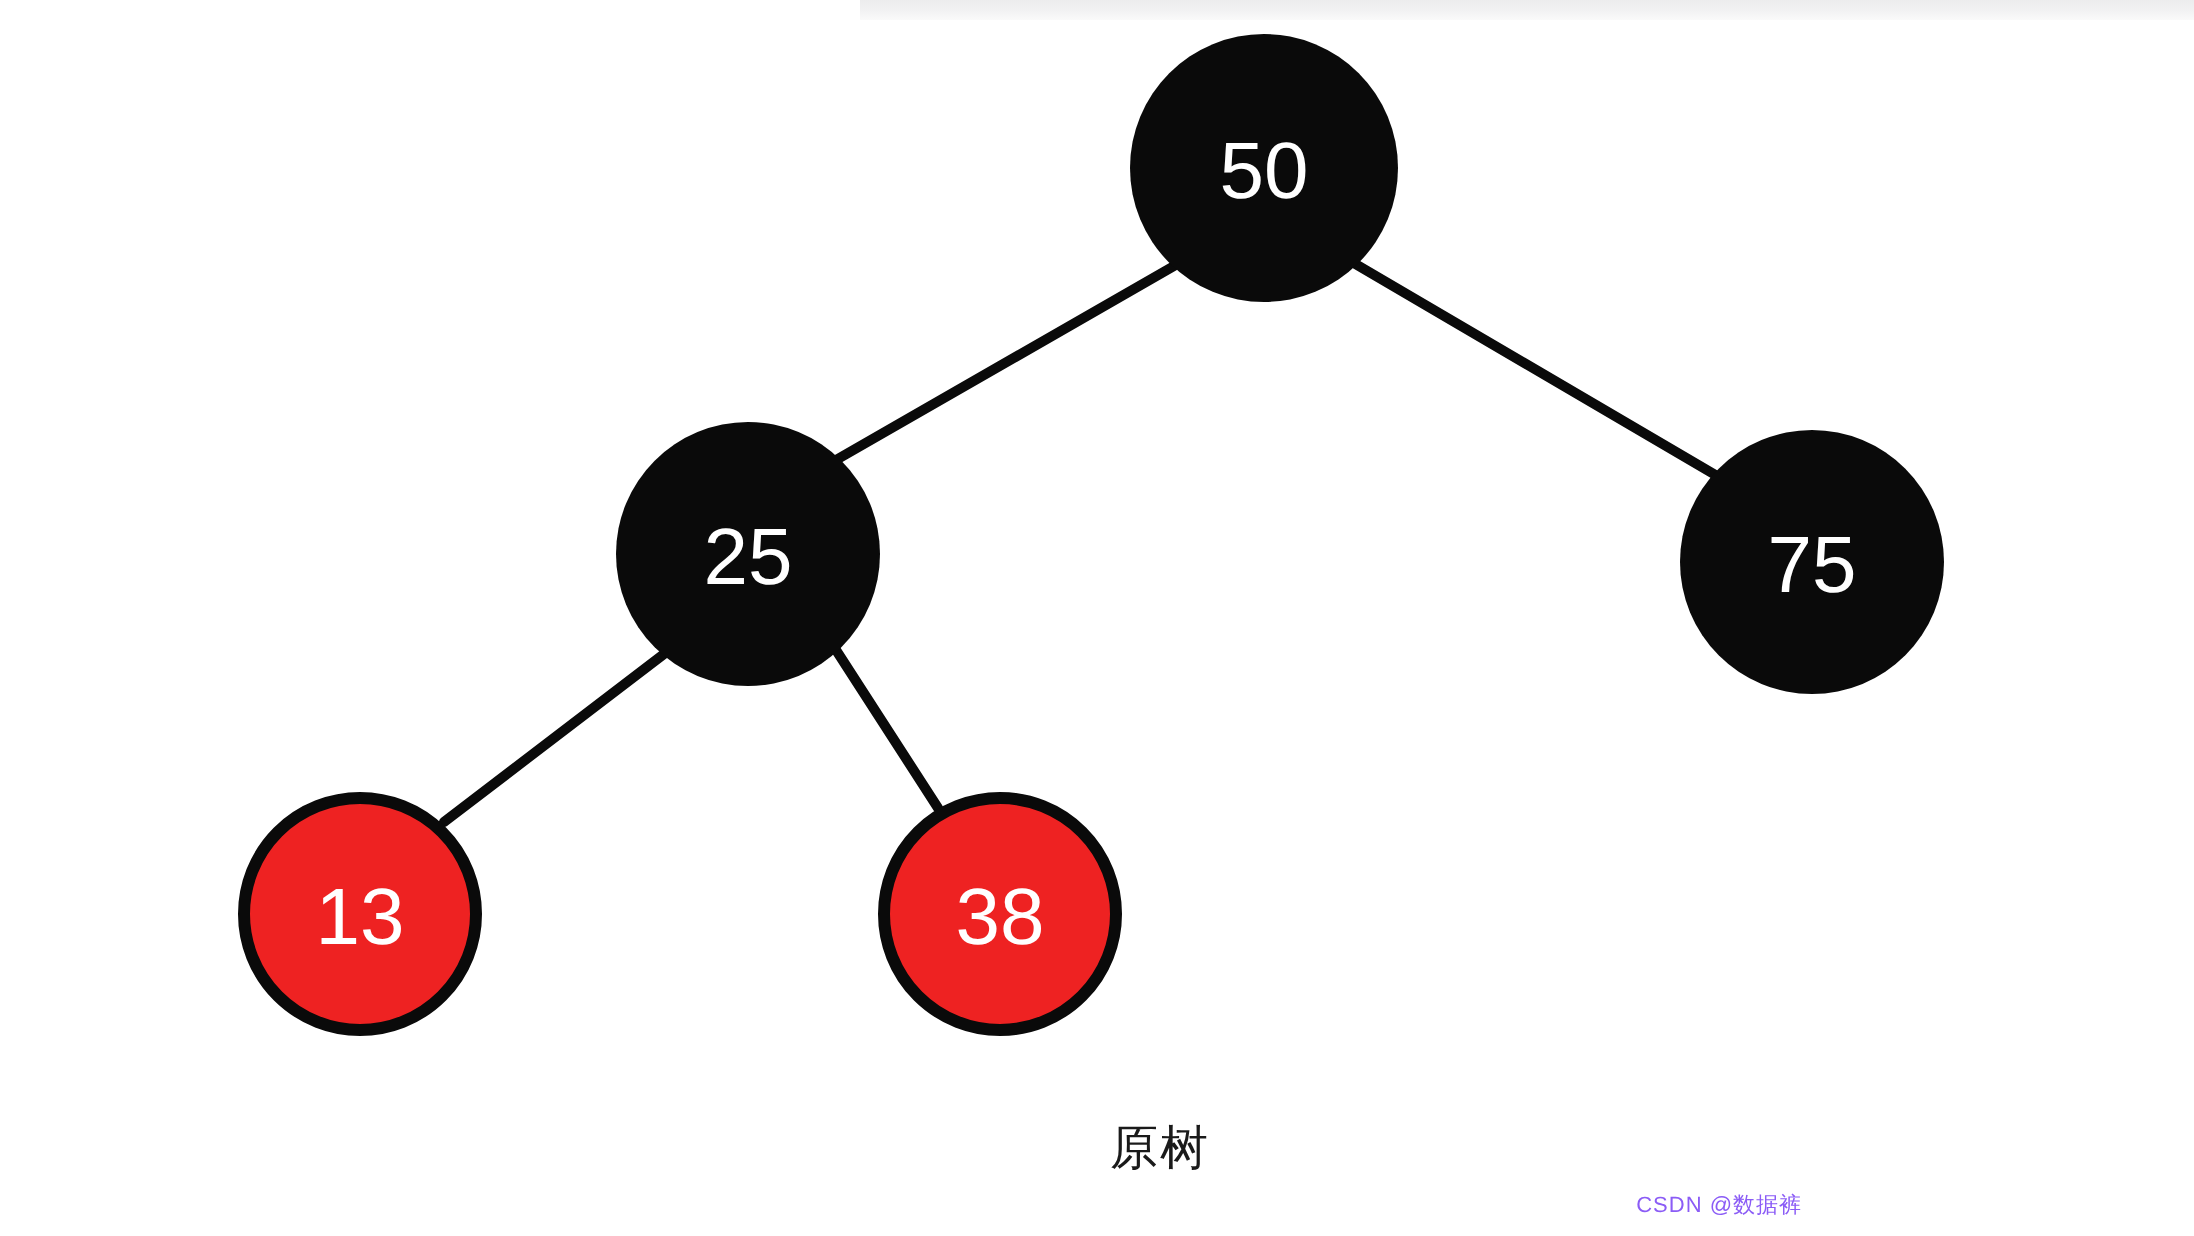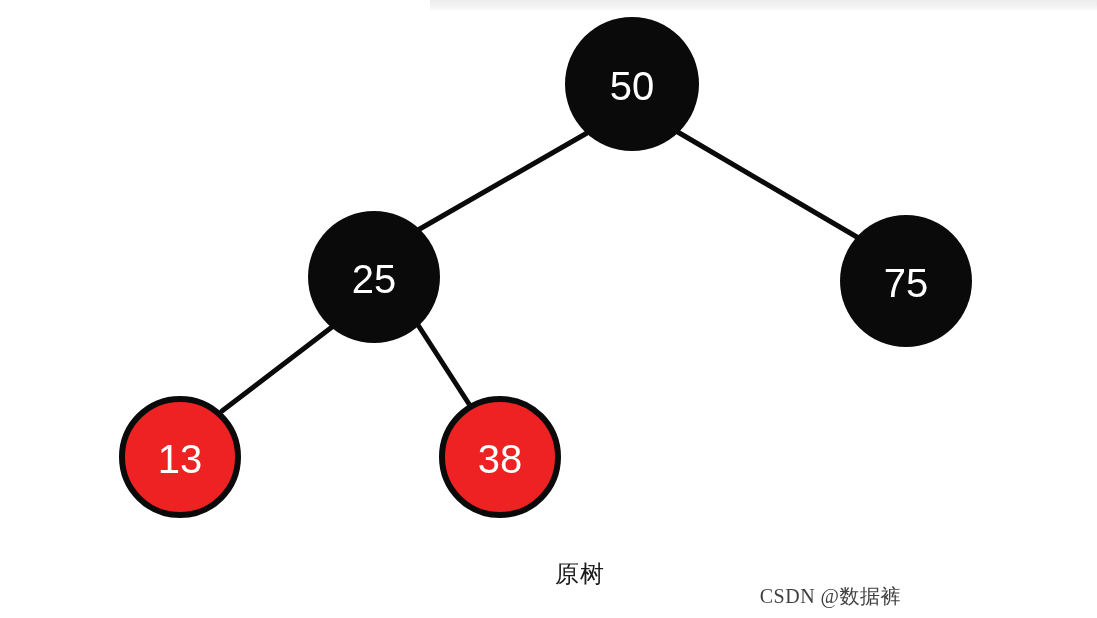--- a/index.html
+++ b/index.html
@@ -50,23 +50,23 @@
     text-align: center;
     font-family: "DejaVu Sans", sans-serif;
     font-size: 24px;
     color: #1a1a1a;
     letter-spacing: 1px;
   }
   .watermark {
     position: absolute;
     right: 12px;
     bottom: 8px;
-    font-family: Liberation Serif, serif;
-    font-size: 20px;
-    color: #404040;
+    font-family: Liberation Sans, sans-serif;
+    font-size: 11px;
+    color: #8b5cf6;
     letter-spacing: 0.5px;
     white-space: nowrap;
   }
 </style>
 </head>
 <body>
 
 <div id="canvas">
 
   <div id="top-band"></div>

